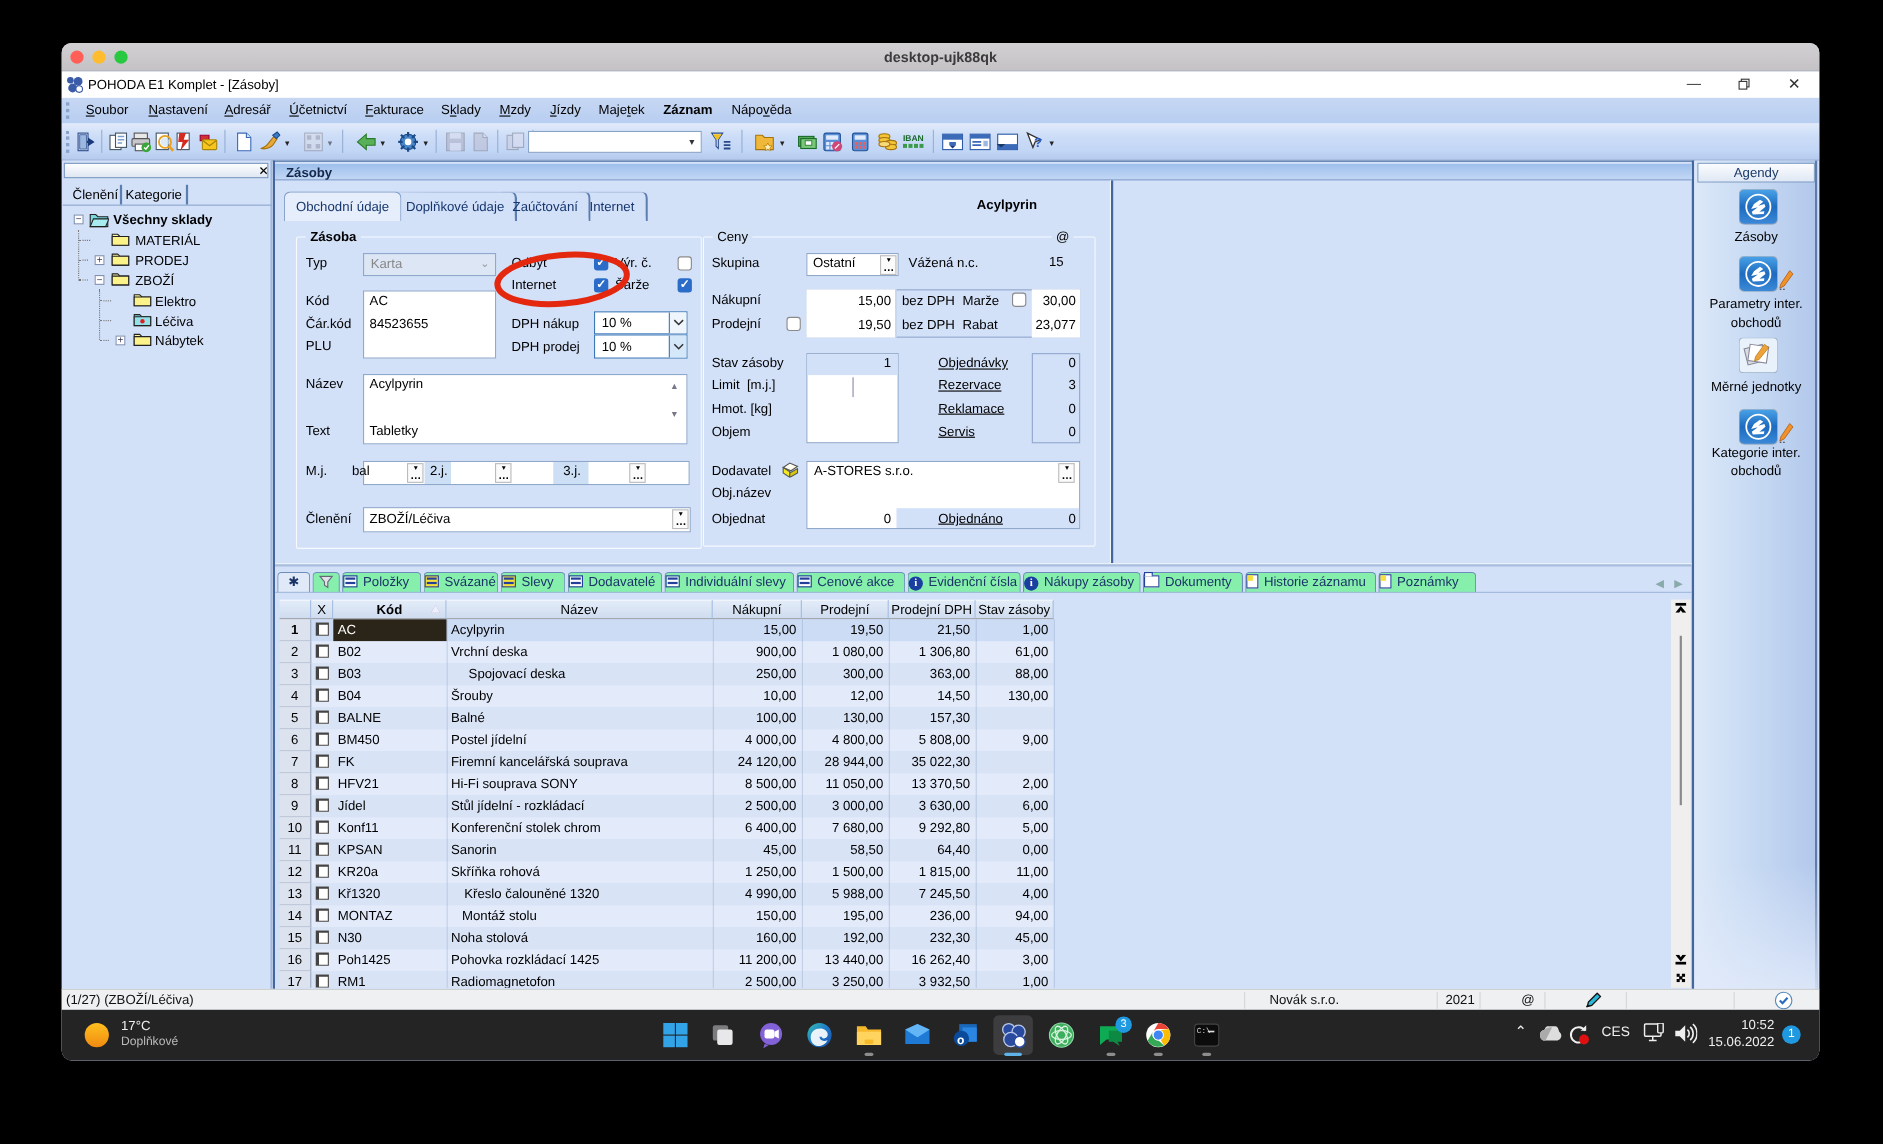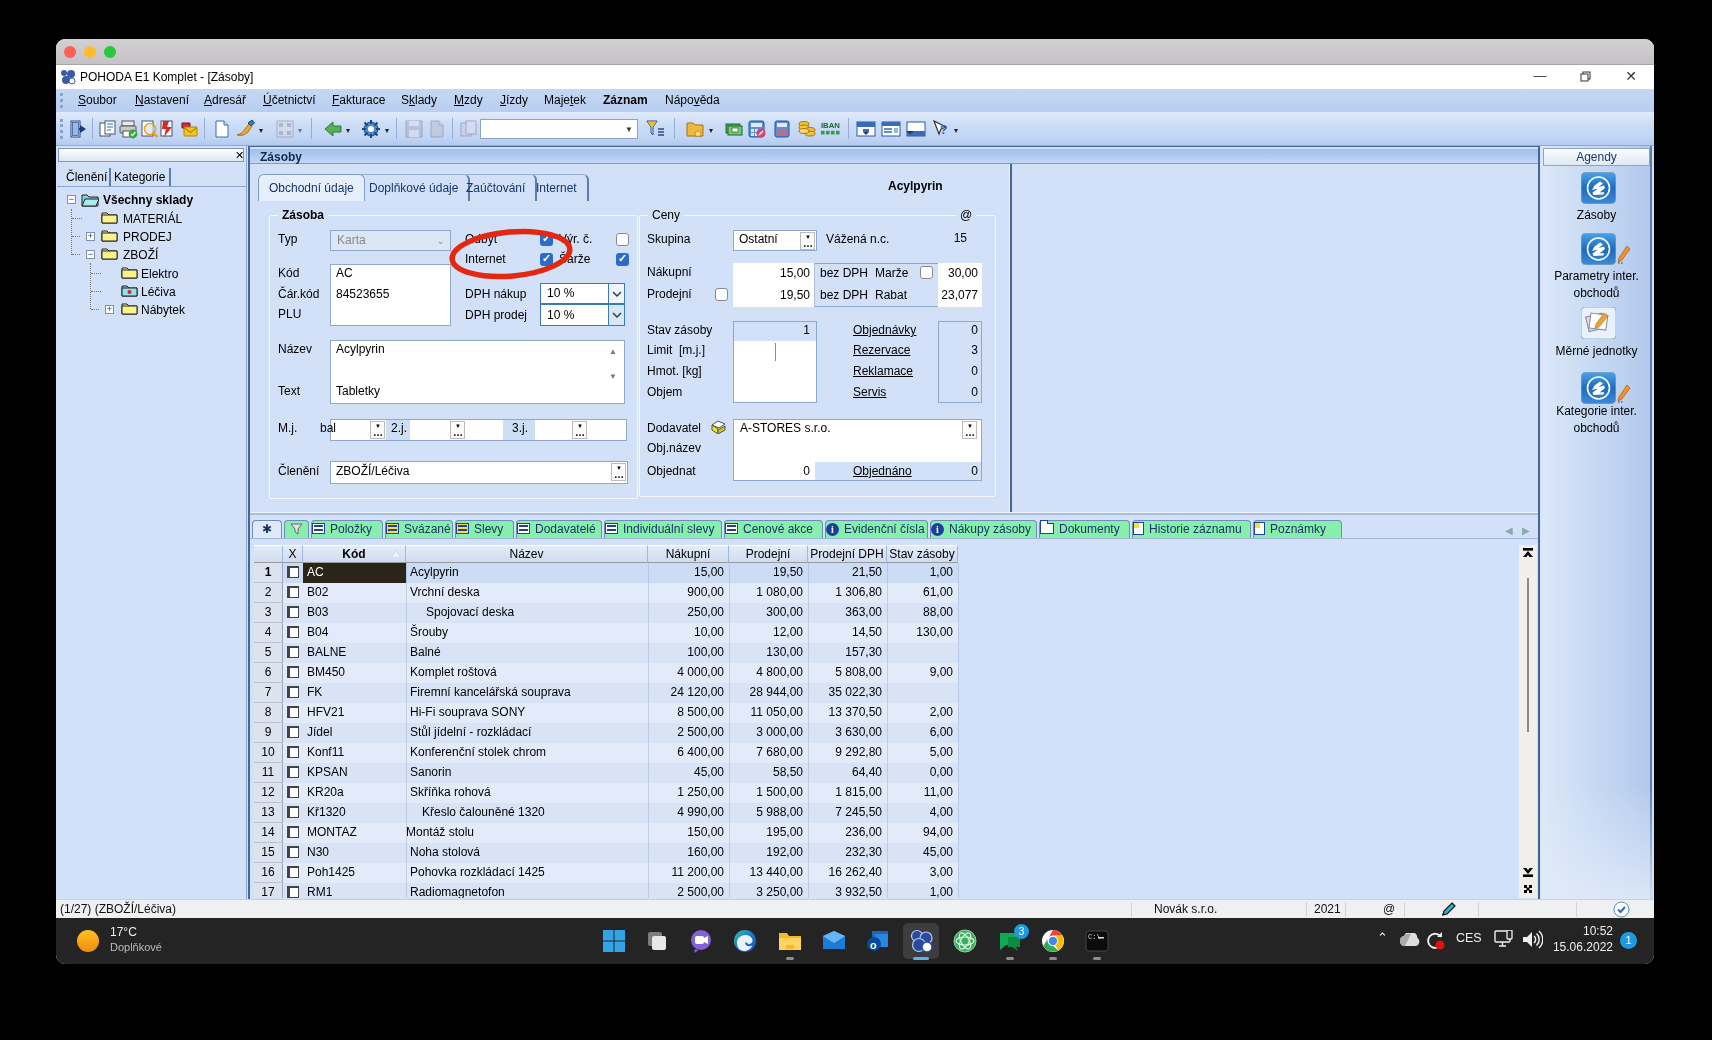--- a/index.html
+++ b/index.html
@@ -103,20 +103,21 @@
 .tbico { position:absolute; top:11px; width:24px; height:24px; }
 .dash { position:absolute; top:39px; width:8px; height:3px; border-radius:2px; background:#8d8d8d; }
 </style></head>
 <body>
 <div id="win">
 
   <div id="macbar">
     <div class="tl" style="left:8px;background:#ff5f57"></div>
     <div class="tl" style="left:28px;background:#febc2e"></div>
     <div class="tl" style="left:48px;background:#28c840"></div>
+    <div class="title">desktop-ujk88qk</div>
   </div>
 
   <div id="winbar">
     <svg class="abs" style="left:4px;top:4px" width="16" height="16" viewBox="0 0 16 16">
       <circle cx="4" cy="4" r="3" fill="#3a5ba8"></circle>
         <circle cx="11" cy="5" r="4" fill="#3a5ba8"></circle>
       <circle cx="6" cy="11" r="4" fill="#3a5ba8"></circle>
         <circle cx="12" cy="12" r="3" fill="#fff" stroke="#3a5ba8"></circle>
     </svg>
     <div class="title">POHODA E1 Komplet - [Zásoby]</div>
@@ -554,21 +555,21 @@
     <div class="td" style="left:49px;top:98px;width:103px;padding-left:4px">BALNE</div>
     <div class="td" style="left:152px;top:98px;width:240px;padding-left:4px">Balné</div>
     <div class="td num" style="left:394px;top:98px;width:76px">100,00</div>
     <div class="td num" style="left:475px;top:98px;width:74px">130,00</div>
     <div class="td num" style="left:554px;top:98px;width:74px">157,30</div>
     <div class="td num" style="left:633px;top:98px;width:66px"></div>
     <div class="abs" style="left:29px;top:118px;width:675px;height:20px;background:#e3ebfb"></div>
     <div class="td" style="left:0px;top:118px;width:29px;background:#dce3ee;border-right:1px solid #9aa8c0;border-bottom:1px solid #b8c2d4;text-align:center;">6</div>
     <div class="abs" style="left:33px;top:121px;width:12px;height:12px;background:#fff;border:1px solid #444;border-left-width:3px;border-top-width:2px"></div>
     <div class="td" style="left:49px;top:118px;width:103px;padding-left:4px">BM450</div>
-    <div class="td" style="left:152px;top:118px;width:240px;padding-left:4px">Komplet roštová</div>
+    <div class="td" style="left:152px;top:118px;width:240px;padding-left:4px">Postel jídelní</div>
     <div class="td num" style="left:394px;top:118px;width:76px">4 000,00</div>
     <div class="td num" style="left:475px;top:118px;width:74px">4 800,00</div>
     <div class="td num" style="left:554px;top:118px;width:74px">5 808,00</div>
     <div class="td num" style="left:633px;top:118px;width:66px">9,00</div>
     <div class="abs" style="left:29px;top:138px;width:675px;height:20px;background:#d9e3f6"></div>
     <div class="td" style="left:0px;top:138px;width:29px;background:#dce3ee;border-right:1px solid #9aa8c0;border-bottom:1px solid #b8c2d4;text-align:center;">7</div>
     <div class="abs" style="left:33px;top:141px;width:12px;height:12px;background:#fff;border:1px solid #444;border-left-width:3px;border-top-width:2px"></div>
     <div class="td" style="left:49px;top:138px;width:103px;padding-left:4px">FK</div>
     <div class="td" style="left:152px;top:138px;width:240px;padding-left:4px">Firemní kancelářská souprava</div>
     <div class="td num" style="left:394px;top:138px;width:76px">24 120,00</div>
@@ -626,21 +627,21 @@
     <div class="td" style="left:49px;top:258px;width:103px;padding-left:4px">Kř1320</div>
     <div class="td" style="left:152px;top:258px;width:240px;padding-left:16px">Křeslo čalouněné 1320</div>
     <div class="td num" style="left:394px;top:258px;width:76px">4 990,00</div>
     <div class="td num" style="left:475px;top:258px;width:74px">5 988,00</div>
     <div class="td num" style="left:554px;top:258px;width:74px">7 245,50</div>
     <div class="td num" style="left:633px;top:258px;width:66px">4,00</div>
     <div class="abs" style="left:29px;top:278px;width:675px;height:20px;background:#e3ebfb"></div>
     <div class="td" style="left:0px;top:278px;width:29px;background:#dce3ee;border-right:1px solid #9aa8c0;border-bottom:1px solid #b8c2d4;text-align:center;">14</div>
     <div class="abs" style="left:33px;top:281px;width:12px;height:12px;background:#fff;border:1px solid #444;border-left-width:3px;border-top-width:2px"></div>
     <div class="td" style="left:49px;top:278px;width:103px;padding-left:4px">MONTAZ</div>
-    <div class="td" style="left:152px;top:278px;width:240px;padding-left:0">Montáž stolu</div>
+    <div class="td" style="left:152px;top:278px;width:240px;padding-left:14px">Montáž stolu</div>
     <div class="td num" style="left:394px;top:278px;width:76px">150,00</div>
     <div class="td num" style="left:475px;top:278px;width:74px">195,00</div>
     <div class="td num" style="left:554px;top:278px;width:74px">236,00</div>
     <div class="td num" style="left:633px;top:278px;width:66px">94,00</div>
     <div class="abs" style="left:29px;top:298px;width:675px;height:20px;background:#d9e3f6"></div>
     <div class="td" style="left:0px;top:298px;width:29px;background:#dce3ee;border-right:1px solid #9aa8c0;border-bottom:1px solid #b8c2d4;text-align:center;">15</div>
     <div class="abs" style="left:33px;top:301px;width:12px;height:12px;background:#fff;border:1px solid #444;border-left-width:3px;border-top-width:2px"></div>
     <div class="td" style="left:49px;top:298px;width:103px;padding-left:4px">N30</div>
     <div class="td" style="left:152px;top:298px;width:240px;padding-left:4px">Noha stolová</div>
     <div class="td num" style="left:394px;top:298px;width:76px">160,00</div>

